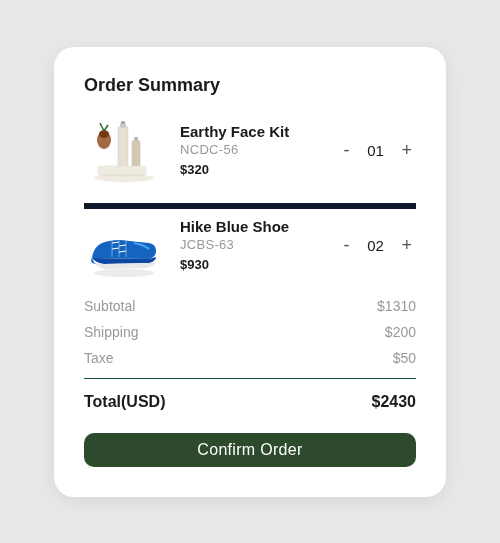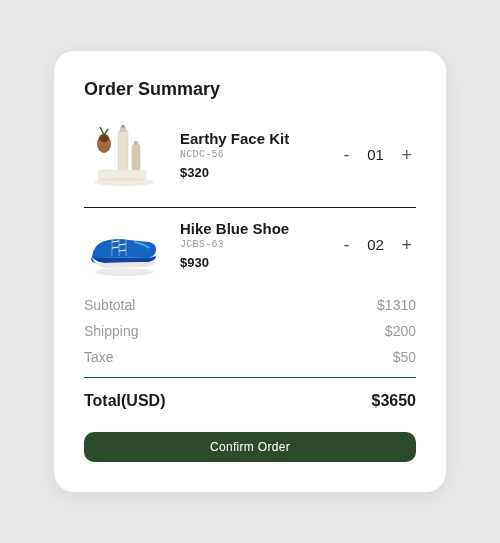--- a/index.html
+++ b/index.html
@@ -30,21 +30,21 @@
       font-weight: 600;
       color: #1a1a1a;
       margin-bottom: 22px;
     }
 
     .order-item {
       display: flex;
       align-items: center;
       margin-bottom: 4px;
       padding-bottom: 20px;
-      border-bottom: 1px solid #0f172a;
+      border-bottom: 6px solid #0f172a;
     }
 
     .item-image {
       width: 80px;
       height: 65px;
       flex-shrink: 0;
       margin-right: 16px;
       display: flex;
       align-items: center;
       justify-content: center;
@@ -70,25 +70,24 @@
     }
 
     .item-name {
       font-size: 15px;
       font-weight: 600;
       color: #1a1a1a;
       margin-bottom: 2px;
     }
 
     .item-sku {
-      font-size: 10px;
+      font-size: 13px;
       color: #999;
       margin-bottom: 5px;
       letter-spacing: 0.3px;
-      font-family: Liberation Mono, monospace;
     }
 
     .item-price {
       font-size: 13px;
       font-weight: 700;
       color: #1a1a1a;
     }
 
     .quantity-control {
       display: flex;
@@ -157,21 +156,21 @@
       color: #1a1a1a;
     }
 
     .confirm-btn {
       width: 100%;
       background: #2d4a2d;
       color: #ffffff;
       border: none;
       border-radius: 10px;
       padding: 8px;
-      font-size: 12px;
+      font-size: 16px;
       font-weight: 500;
       cursor: pointer;
       letter-spacing: 0.3px;
     }
   </style>
 </head>
 <body>
 
 <div class="card">
   <h2 class="order-title">Order Summary</h2>
@@ -262,18 +261,18 @@
     </div>
     <div class="summary-row" style="margin-bottom: 0;">
       <span class="summary-label">Taxe</span>
       <span class="summary-value">$50</span>
     </div>
   </div>
 
   
   <div class="total-section">
     <span class="total-label">Total(USD)</span>
-    <span class="total-value">$3650</span>
+    <span class="total-value">$2430</span>
   </div>
 
   
   <button class="confirm-btn">Confirm Order</button>
 </div>
 
 </body></html>

